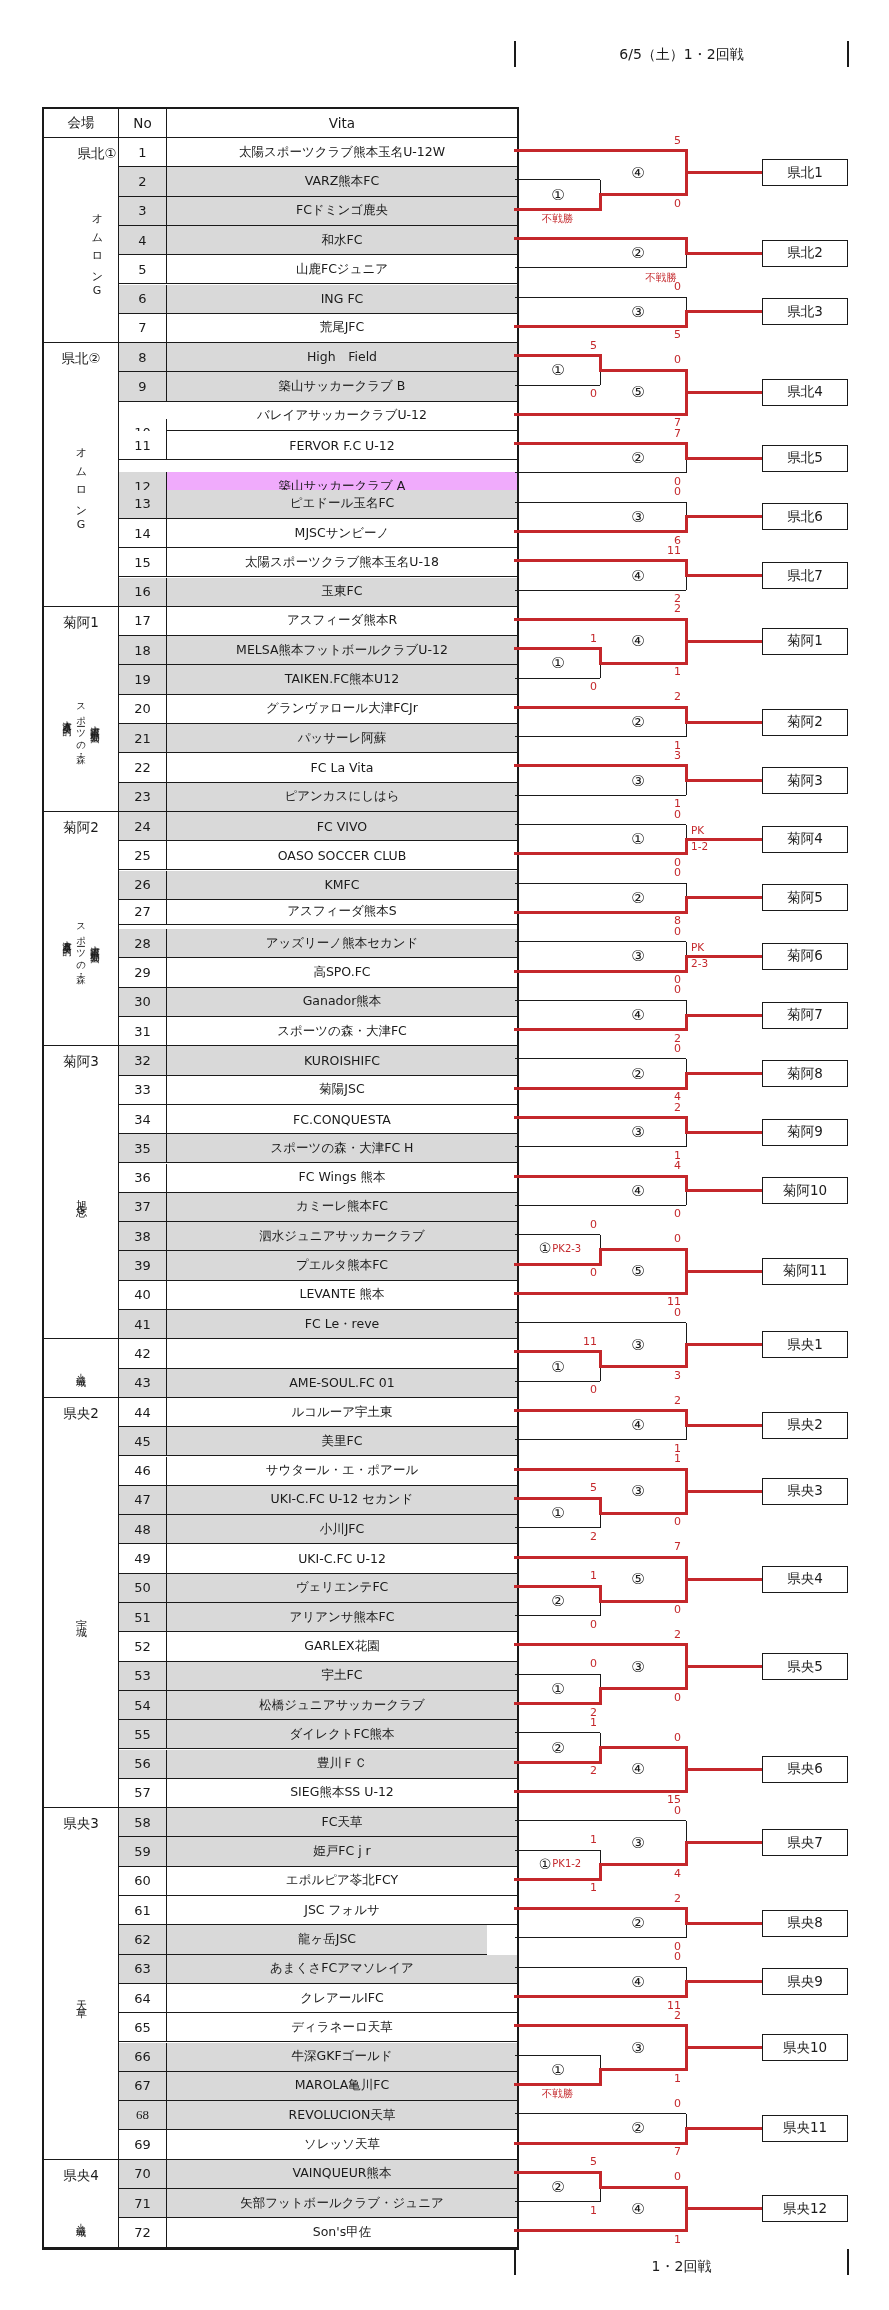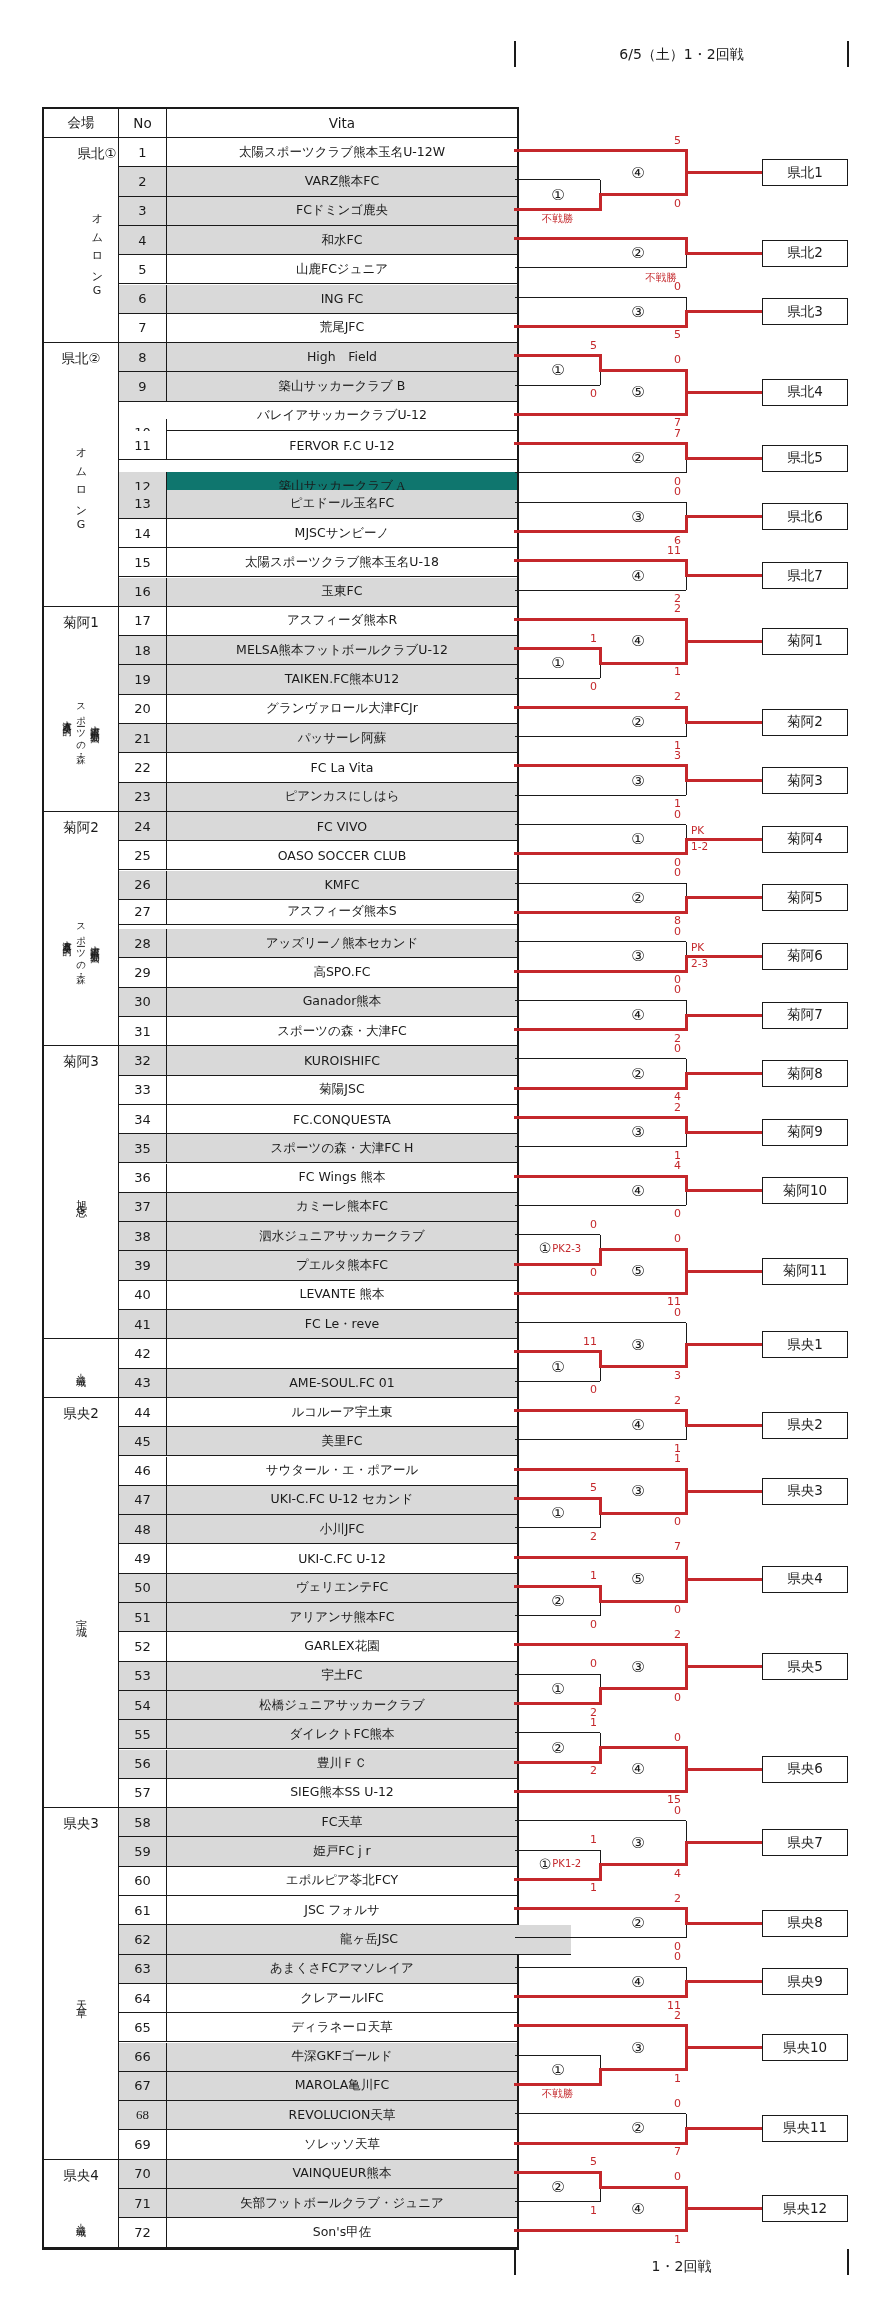--- a/index.html
+++ b/index.html
@@ -83,21 +83,21 @@
       <div class="trow" style="left: 75px; top: 292.7px; width: 398px; height: 29.3px;">
         <div class="nocell" style="background: rgb(255, 255, 255); margin-top: 17px;">10</div>
         <div class="tcell" style="background: rgb(255, 255, 255);">バレイアサッカークラブU-12</div>
       </div>
       <div class="trow" style="left: 75px; top: 322px; width: 398px; height: 29.3px;">
         <div class="nocell" style="background: rgb(255, 255, 255);">11</div>
         <div class="tcell" style="background: rgb(255, 255, 255);">FERVOR F.C U-12</div>
       </div>
       <div class="trow" style="left: 75px; top: 351.3px; width: 398px; height: 29.3px; margin-top: 12px;">
         <div class="nocell" style="background: rgb(217, 217, 217);">12</div>
-        <div class="tcell" style="background: #0f766e; font-family: Liberation Serif, serif;">築山サッカークラブ A</div>
+        <div class="tcell" style="background: #f0abfc;">築山サッカークラブ A</div>
       </div>
       <div class="trow" style="left: 75px; top: 380.6px; width: 398px; height: 29.3px;">
         <div class="nocell" style="background: rgb(217, 217, 217);">13</div>
         <div class="tcell" style="background: rgb(217, 217, 217);">ピエドール玉名FC</div>
       </div>
       <div class="trow" style="left: 75px; top: 409.9px; width: 398px; height: 29.3px;">
         <div class="nocell" style="background: rgb(255, 255, 255);">14</div>
         <div class="tcell" style="background: rgb(255, 255, 255);">MJSCサンビーノ</div>
       </div>
       <div class="trow" style="left: 75px; top: 439.2px; width: 398px; height: 29.3px;">
@@ -281,21 +281,21 @@
         <div class="tcell" style="background: rgb(217, 217, 217);">姫戸FC j r</div>
       </div>
       <div class="trow" style="left: 75px; top: 1757.7px; width: 398px; height: 29.3px;">
         <div class="nocell" style="background: rgb(255, 255, 255);">60</div>
         <div class="tcell" style="background: rgb(255, 255, 255);">エポルピア苓北FCY</div>
       </div>
       <div class="trow" style="left: 75px; top: 1787px; width: 398px; height: 29.3px;">
         <div class="nocell" style="background: rgb(255, 255, 255);">61</div>
         <div class="tcell" style="background: rgb(255, 255, 255);">JSC フォルサ</div>
       </div>
-      <div class="trow" style="left: 75px; top: 1816.3px; width: 452px; height: 29.3px;">
+      <div class="trow" style="left: 75px; top: 1816.3px; width: 368px; height: 29.3px;">
         <div class="nocell" style="background: rgb(217, 217, 217);">62</div>
         <div class="tcell" style="background: rgb(217, 217, 217);">龍ヶ岳JSC</div>
       </div>
       <div class="trow" style="left: 75px; top: 1845.6px; width: 398px; height: 29.3px;">
         <div class="nocell" style="background: rgb(217, 217, 217);">63</div>
         <div class="tcell" style="background: rgb(217, 217, 217);">あまくさFCアマソレイア</div>
       </div>
       <div class="trow" style="left: 75px; top: 1874.9px; width: 398px; height: 29.3px;">
         <div class="nocell" style="background: rgb(255, 255, 255);">64</div>
         <div class="tcell" style="background: rgb(255, 255, 255);">クレアールIFC</div>

